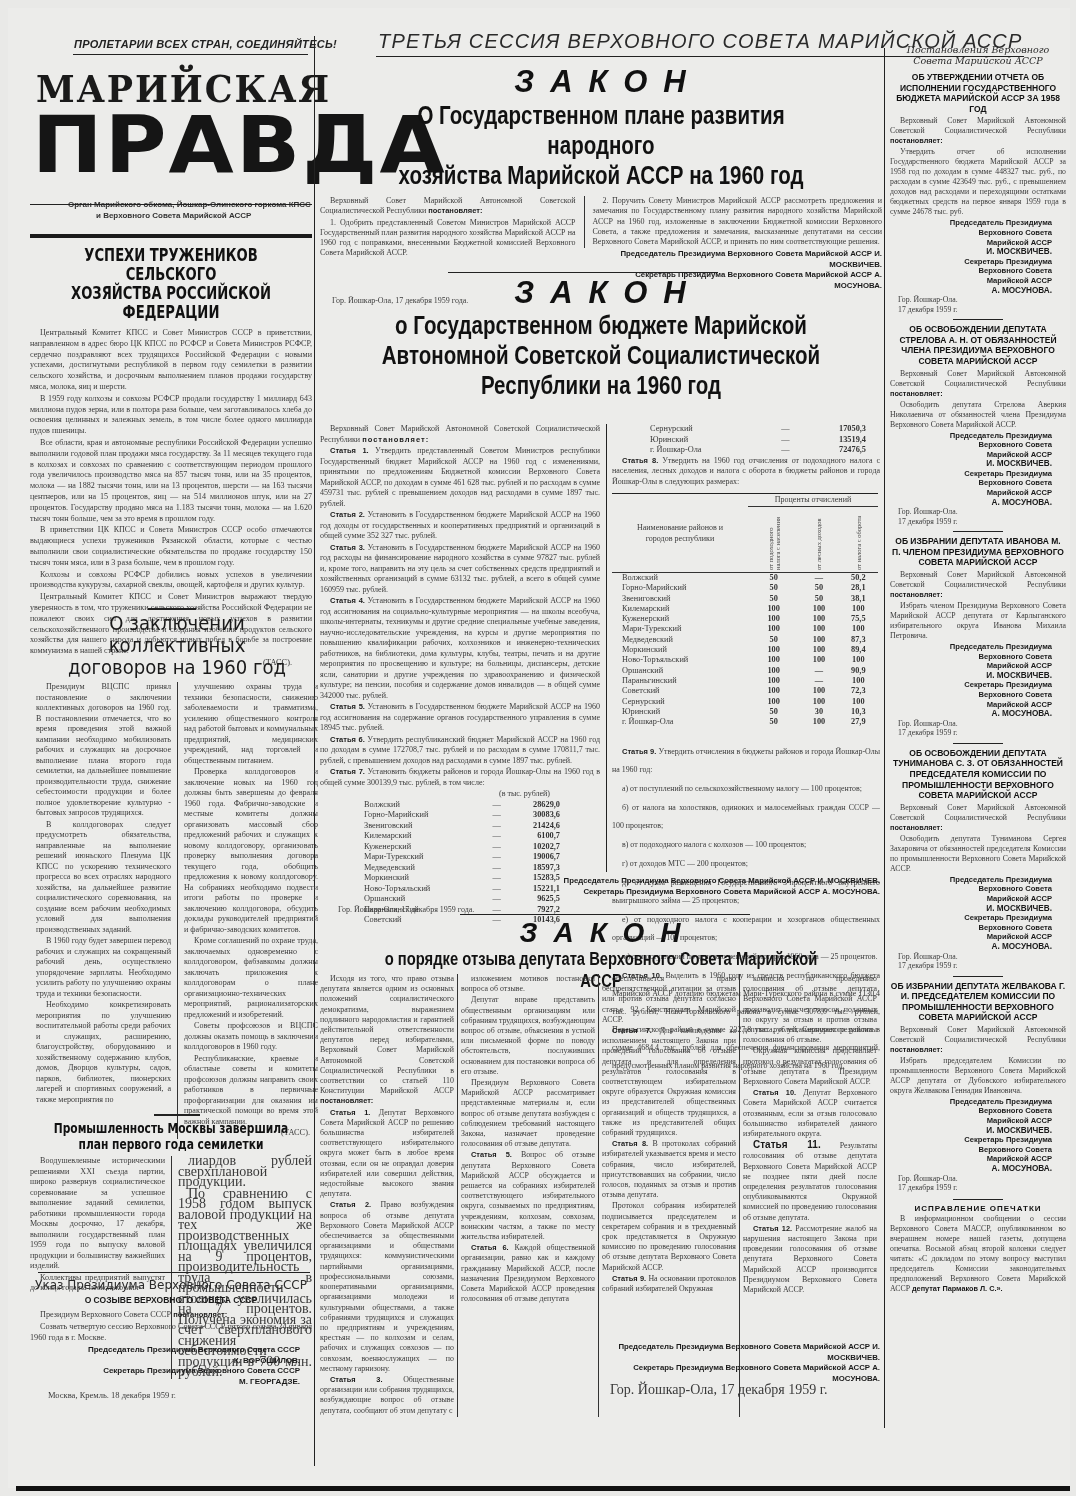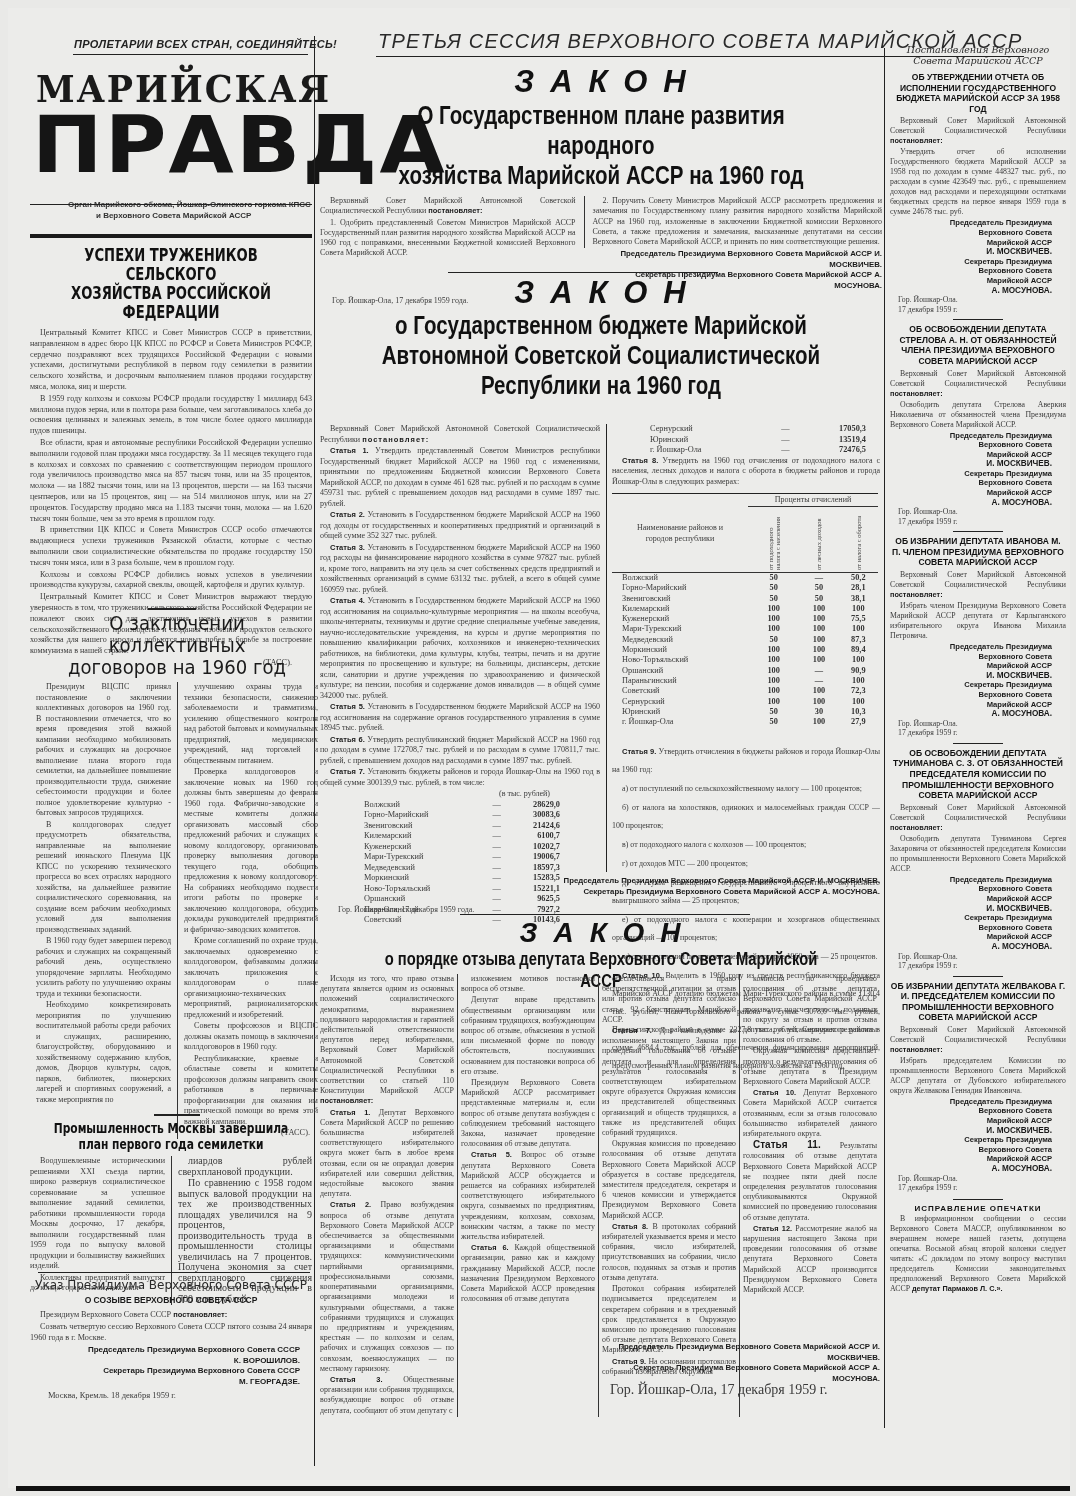--- a/index.html
+++ b/index.html
@@ -91,21 +91,21 @@
     <div class="cond" style="text-align:center;font-weight:bold;font-size:13.5px;line-height:16px;color:#111;transform:scaleX(.88)">
       <div>Промышленность Москвы завершила</div>
       <div>план первого года семилетки</div>
     </div>
     <div style="display:flex;gap:6px;margin-top:4px">
       <div class="body-text" style="width:138px;font-size:8.1px;line-height:10.5px">
         <p>Воодушевленные историческими решениями XXI съезда партии, широко развернув социалистическое соревнование за успешное выполнение заданий семилетки, работники промышленности города Москвы досрочно, 17 декабря, выполнили государственный план 1959 года по выпуску валовой продукции и большинству важнейших изделий.</p>
         <p>Коллективы предприятий выпустят до конца года на несколько мил-</p>
       </div>
       <div style="width:1px;background:#333"></div>
-      <div class="body-text" style="width:137px;font-size:10px;line-height:10.5px">
+      <div class="body-text" style="width:137px;font-size:14px;line-height:10.5px">
         <p>лиардов рублей сверхплановой продукции.</p>
         <p>По сравнению с 1958 годом выпуск валовой продукции на тех же производственных площадях увеличился на 9 процентов, производительность труда в промышленности столицы увеличилась на 7 процентов. Получена экономия за счет сверхпланового снижения себестоимости продукции в 700 млн. рублей.</p>
       </div>
     </div>
   </div>
   <div class="hrule" style="left:30px;top:1264px;width:272px;height:1px"></div>
 
   <div class="abs" style="left:22px;top:1270px;width:282px">
     <div style="text-align:center;font-family:'DejaVu Sans',sans-serif;font-size:12px;color:#2a2a2a">Указ Президиума Верховного Совета СССР</div>
     <div class="sig-c" style="font-size:8.5px;margin-top:3px">О СОЗЫВЕ ВЕРХОВНОГО СОВЕТА СССР</div>
@@ -401,21 +401,20 @@
       <p>изложением мотивов постановки вопроса об отзыве.</p>
       <p>Депутат вправе представить общественным организациям или собраниям трудящихся, возбуждающим вопрос об отзыве, объяснения в устной или письменной форме по поводу обстоятельств, послуживших основанием для постановки вопроса об его отзыве.</p>
       <p>Президиум Верховного Совета Марийской АССР рассматривает представленные материалы и, если вопрос об отзыве депутата возбужден с соблюдением требований настоящего Закона, назначает проведение голосования об отзыве депутата.</p>
       <p><span class="bold sans" style="font-size:7.4px">Статья 5.</span> <span>Вопрос об отзыве депутата Верховного Совета Марийской АССР обсуждается и решается на собраниях избирателей соответствующего избирательного округа, созываемых по предприятиям, учреждениям, колхозам, совхозам, воинским частям, а также по месту жительства избирателей.</span></p>
       <p><span class="bold sans" style="font-size:7.4px">Статья 6.</span> <span>Каждой общественной организации, равно как и каждому гражданину Марийской АССР, после назначения Президиумом Верховного Совета Марийской АССР проведения голосования об отзыве депутата</span></p>
     </div>
     <div style="width:1px;background:#333"></div>
     <div class="body-text" style="width:134px;font-size:7.9px;line-height:10.2px">
       <p>обеспечивается право беспрепятственной агитации за отзыв или против отзыва депутата согласно статье 92 Конституции Марийской АССР.</p>
       <p><span class="bold sans" style="font-size:7.4px">Статья 7.</span> <span>Для наблюдения за исполнением настоящего Закона при проведении голосования об отзыве депутата и для определения результатов голосования в соответствующем избирательном округе образуется Окружная комиссия из представителей общественных организаций и обществ трудящихся, а также из представителей общих собраний трудящихся.</span></p>
-      <p>Окружная комиссия по проведению голосования об отзыве депутата Верховного Совета Марийской АССР образуется в составе председателя, заместителя председателя, секретаря и 6 членов комиссии и утверждается Президиумом Верховного Совета Марийской АССР.</p>
       <p><span class="bold sans" style="font-size:7.4px">Статья 8.</span> <span>В протоколах собраний избирателей указывается время и место собрания, число избирателей, присутствовавших на собрании, число голосов, поданных за отзыв и против отзыва депутата.</span></p>
       <p>Протокол собрания избирателей подписывается председателем и секретарем собрания и в трехдневный срок представляется в Окружную комиссию по проведению голосования об отзыве депутата Верховного Совета Марийской АССР.</p>
       <p><span class="bold sans" style="font-size:7.4px">Статья 9.</span> <span>На основании протоколов собраний избирателей Окружная</span></p>
     </div>
     <div style="width:1px;background:#333"></div>
     <div class="body-text" style="width:134px;font-size:7.9px;line-height:10.2px">
       <p>комиссия по проведению голосования об отзыве депутата Верховного Совета Марийской АССР производит подсчет голосов, поданных по округу за отзыв и против отзыва депутата, и устанавливает результаты голосования об отзыве.</p>
       <p>Окружная комиссия представляет протокол о результатах голосования об отзыве депутата в Президиум Верховного Совета Марийской АССР.</p>
       <p><span class="bold sans" style="font-size:7.4px">Статья 10.</span> <span>Депутат Верховного Совета Марийской АССР считается отозванным, если за отзыв голосовало большинство избирателей данного избирательного округа.</span></p>
       <p><span class="bold sans" style="font-size:10px">Статья 11.</span> <span>Результаты голосования об отзыве депутата Верховного Совета Марийской АССР не позднее пяти дней после определения результатов голосования опубликовываются Окружной комиссией по проведению голосования об отзыве депутата.</span></p>

